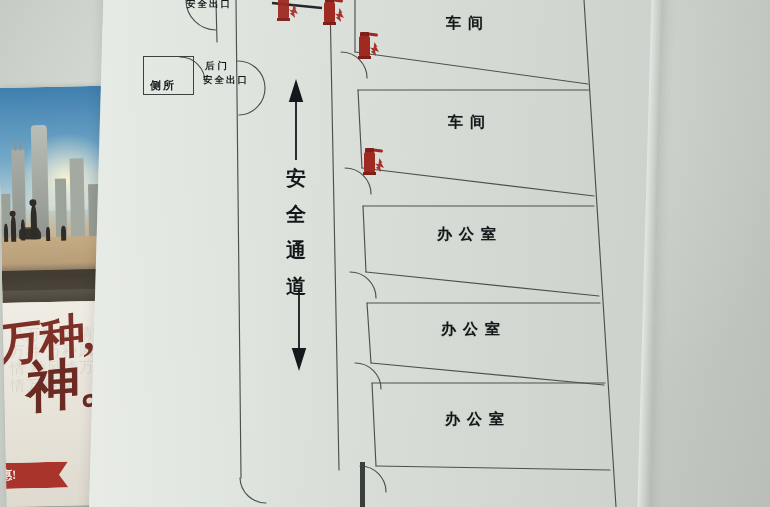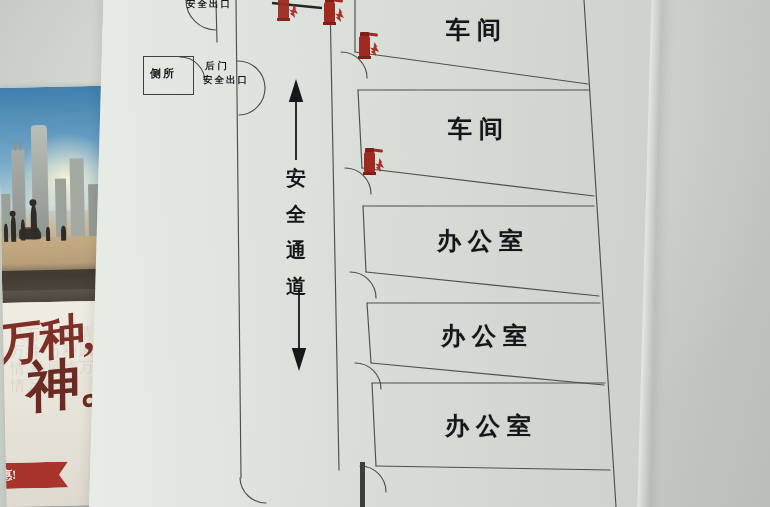--- a/index.html
+++ b/index.html
@@ -76,21 +76,21 @@
      background:linear-gradient(85deg,rgba(255,255,255,.30),rgba(255,255,255,0) 35%,rgba(0,0,0,.035) 100%);}
   .sheet-edge{position:absolute;right:0;top:0;width:12px;height:580px;
      background:linear-gradient(90deg,rgba(255,255,255,.55),rgba(150,158,150,.35));}
 
   
   .plan{position:absolute;inset:0;}
   .plan svg{position:absolute;left:0;top:0;}
 
   .lbl{position:absolute;color:#14171a;font-weight:700;white-space:nowrap;
      font-family:"Liberation Serif","DejaVu Serif",serif;}
-  .room-lbl{font-size:24px;letter-spacing:7px;text-shadow:0 0 1px rgba(0,0,0,.35);font-family:Liberation Mono, monospace;}
+  .room-lbl{font-size:15px;letter-spacing:7px;text-shadow:0 0 1px rgba(0,0,0,.35);font-family:Liberation Mono, monospace;}
   .exit-lbl{font-size:9.5px;letter-spacing:2px;font-weight:700;}
   .small-lbl{font-size:11px;letter-spacing:2px;font-weight:700;}
   .corridor-lbl{position:absolute;left:283px;top:160px;font-size:20px;font-weight:700;
      color:#14171a;letter-spacing:0;line-height:36px;text-align:center;width:26px;}
 
   .fx{position:absolute;width:26px;height:30px;}
   .fx .body{position:absolute;left:4px;top:6px;width:11px;height:21px;background:#9e2a22;border-radius:2px;}
   .fx .cap{position:absolute;left:5px;top:2px;width:9px;height:5px;background:#7e1f19;border-radius:1px;}
   .fx .hose{position:absolute;left:12px;top:3px;width:11px;height:3px;background:#9e2a22;border-radius:2px;
      transform:rotate(8deg);}
@@ -196,21 +196,21 @@
         <line x1="272" y1="3" x2="322" y2="8"></line>
       </g>
     </svg>
 
     <div class="darkbar" style="left:360px;top:462px;width:5px;height:45px;"></div>
 
     <div class="restroom-box" style="left:143px;top:56px;width:49px;height:37px;"></div>
 
     <div class="lbl exit-lbl" style="left:186px;top:-2px;">安全出口</div>
 
-    <div class="lbl small-lbl" style="left:150px;top:66px;">侧所</div>
+    <div class="lbl small-lbl" style="left:150px;top:78px;">侧所</div>
 
     <div class="lbl exit-lbl" style="left:205px;top:60px;letter-spacing:3px;">后门</div>
     <div class="lbl exit-lbl" style="left:203px;top:74px;">安全出口</div>
 
     <div class="corridor-lbl">
       <div>安</div>
       <div>全</div>
       <div>通</div>
       <div>道</div>
     </div>

